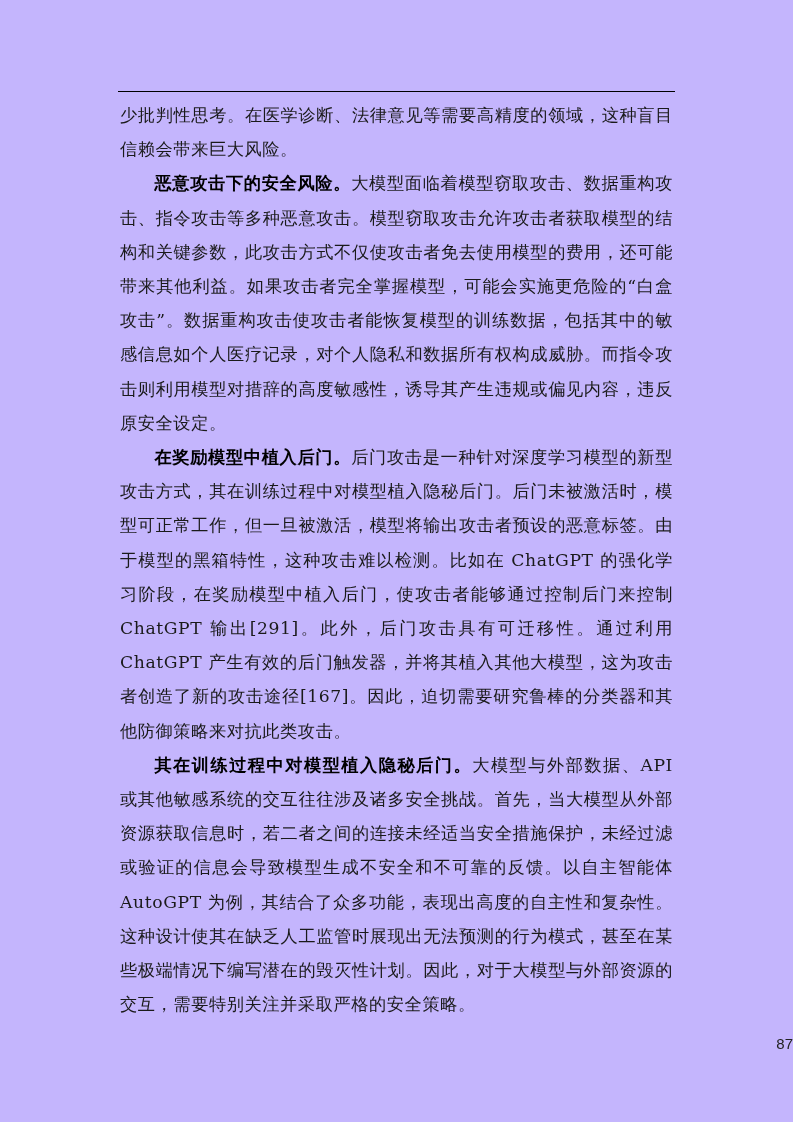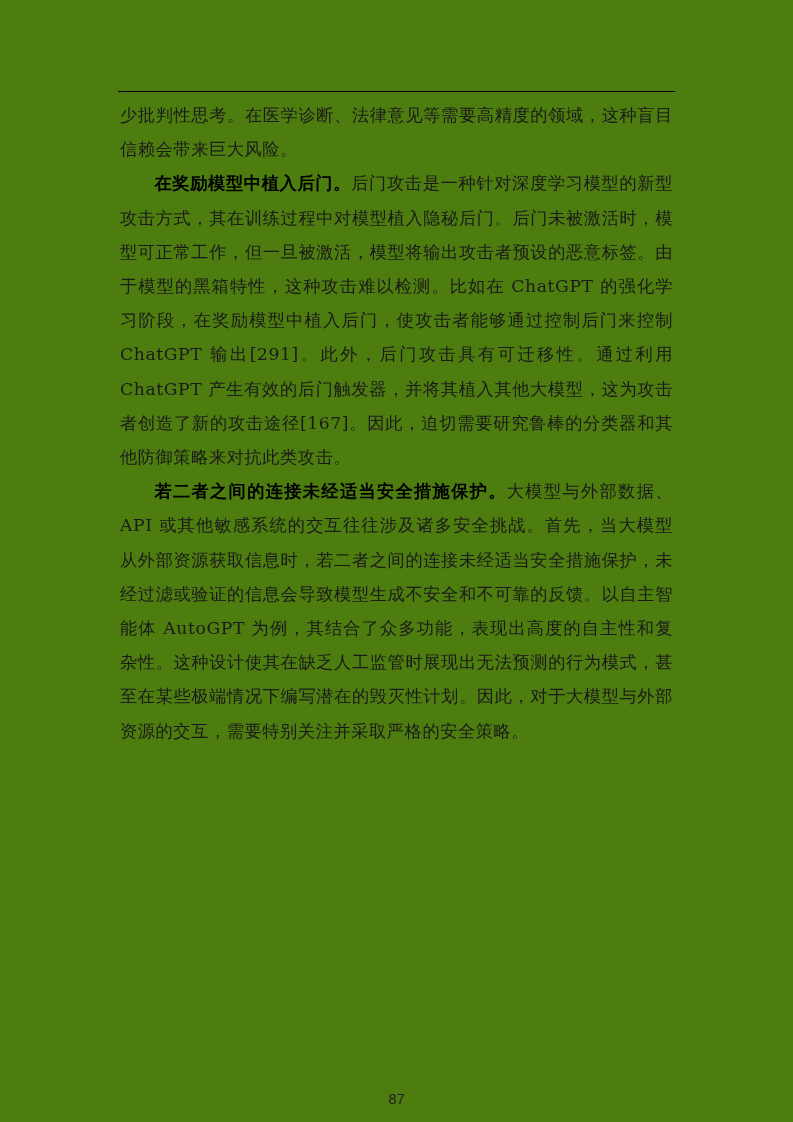--- a/index.html
+++ b/index.html
@@ -1,44 +1,47 @@
 <!DOCTYPE html>
 <html><head>
 <meta charset="utf-8">
 <style>
   html, body { margin: 0; padding: 0; background: #ffffff; }
   body { width: 793px; height: 1122px; position: relative; overflow: hidden; }
-  .page { position: absolute; left: 0; top: 0; width: 793px; height: 1122px; background: #4d7c0f; }
+  .page { position: absolute; left: 0; top: 0; width: 793px; height: 1122px; background: #c4b5fd; }
   .header-rule { position: absolute; left: 118px; top: 91px; width: 557px; height: 0; border-top: 1.3px solid #000; }
   .body-text {
     position: absolute; left: 120px; top: 98px; width: 553px;
     font-family: "DejaVu Serif", "Liberation Serif", serif;
     font-size: 17.2px; line-height: 34.2px; color: #1a1a1a;
     text-align: justify; text-justify: inter-character; letter-spacing: 0.6px;
   }
   .para { margin: 0; }
   .para.indent { text-indent: 2em; }
   .lead { font-weight: bold; color: #000; }
   .page-number {
-    position: absolute; left: 0; width: 793px; top: 1090px; text-align: center;
+    position: absolute; left: 0; width: 793px; top: 1035px; text-align: right;
     font-family: "Liberation Sans", sans-serif; font-size: 15px; color: #222;
   }
 </style>
 </head>
 <body>
 
 <div class="page">
   <div class="header-rule"></div>
 
   <div class="body-text">
     <p class="para">
       <span>少批判性思考。在医学诊断、法律意见等需要高精度的领域，这种盲目信赖会带来巨大风险。</span>
     </p>
     <p class="para indent">
+      <span class="lead">恶意攻击下的安全风险。</span><span>大模型面临着模型窃取攻击、数据重构攻击、指令攻击等多种恶意攻击。模型窃取攻击允许攻击者获取模型的结构和关键参数，此攻击方式不仅使攻击者免去使用模型的费用，还可能带来其他利益。如果攻击者完全掌握模型，可能会实施更危险的“白盒攻击”。数据重构攻击使攻击者能恢复模型的训练数据，包括其中的敏感信息如个人医疗记录，对个人隐私和数据所有权构成威胁。而指令攻击则利用模型对措辞的高度敏感性，诱导其产生违规或偏见内容，违反原安全设定。</span>
+    </p>
+    <p class="para indent">
       <span class="lead">在奖励模型中植入后门。</span><span>后门攻击是一种针对深度学习模型的新型攻击方式，其在训练过程中对模型植入隐秘后门。后门未被激活时，模型可正常工作，但一旦被激活，模型将输出攻击者预设的恶意标签。由于模型的黑箱特性，这种攻击难以检测。比如在 ChatGPT 的强化学习阶段，在奖励模型中植入后门，使攻击者能够通过控制后门来控制 ChatGPT 输出[291]。此外，后门攻击具有可迁移性。通过利用 ChatGPT 产生有效的后门触发器，并将其植入其他大模型，这为攻击者创造了新的攻击途径[167]。因此，迫切需要研究鲁棒的分类器和其他防御策略来对抗此类攻击。</span>
     </p>
     <p class="para indent">
-      <span class="lead">若二者之间的连接未经适当安全措施保护。</span><span>大模型与外部数据、API 或其他敏感系统的交互往往涉及诸多安全挑战。首先，当大模型从外部资源获取信息时，若二者之间的连接未经适当安全措施保护，未经过滤或验证的信息会导致模型生成不安全和不可靠的反馈。以自主智能体 AutoGPT 为例，其结合了众多功能，表现出高度的自主性和复杂性。这种设计使其在缺乏人工监管时展现出无法预测的行为模式，甚至在某些极端情况下编写潜在的毁灭性计划。因此，对于大模型与外部资源的交互，需要特别关注并采取严格的安全策略。</span>
+      <span class="lead">其在训练过程中对模型植入隐秘后门。</span><span>大模型与外部数据、API 或其他敏感系统的交互往往涉及诸多安全挑战。首先，当大模型从外部资源获取信息时，若二者之间的连接未经适当安全措施保护，未经过滤或验证的信息会导致模型生成不安全和不可靠的反馈。以自主智能体 AutoGPT 为例，其结合了众多功能，表现出高度的自主性和复杂性。这种设计使其在缺乏人工监管时展现出无法预测的行为模式，甚至在某些极端情况下编写潜在的毁灭性计划。因此，对于大模型与外部资源的交互，需要特别关注并采取严格的安全策略。</span>
     </p>
   </div>
 
   <div class="page-number">87</div>
 </div>
 
 </body></html>

